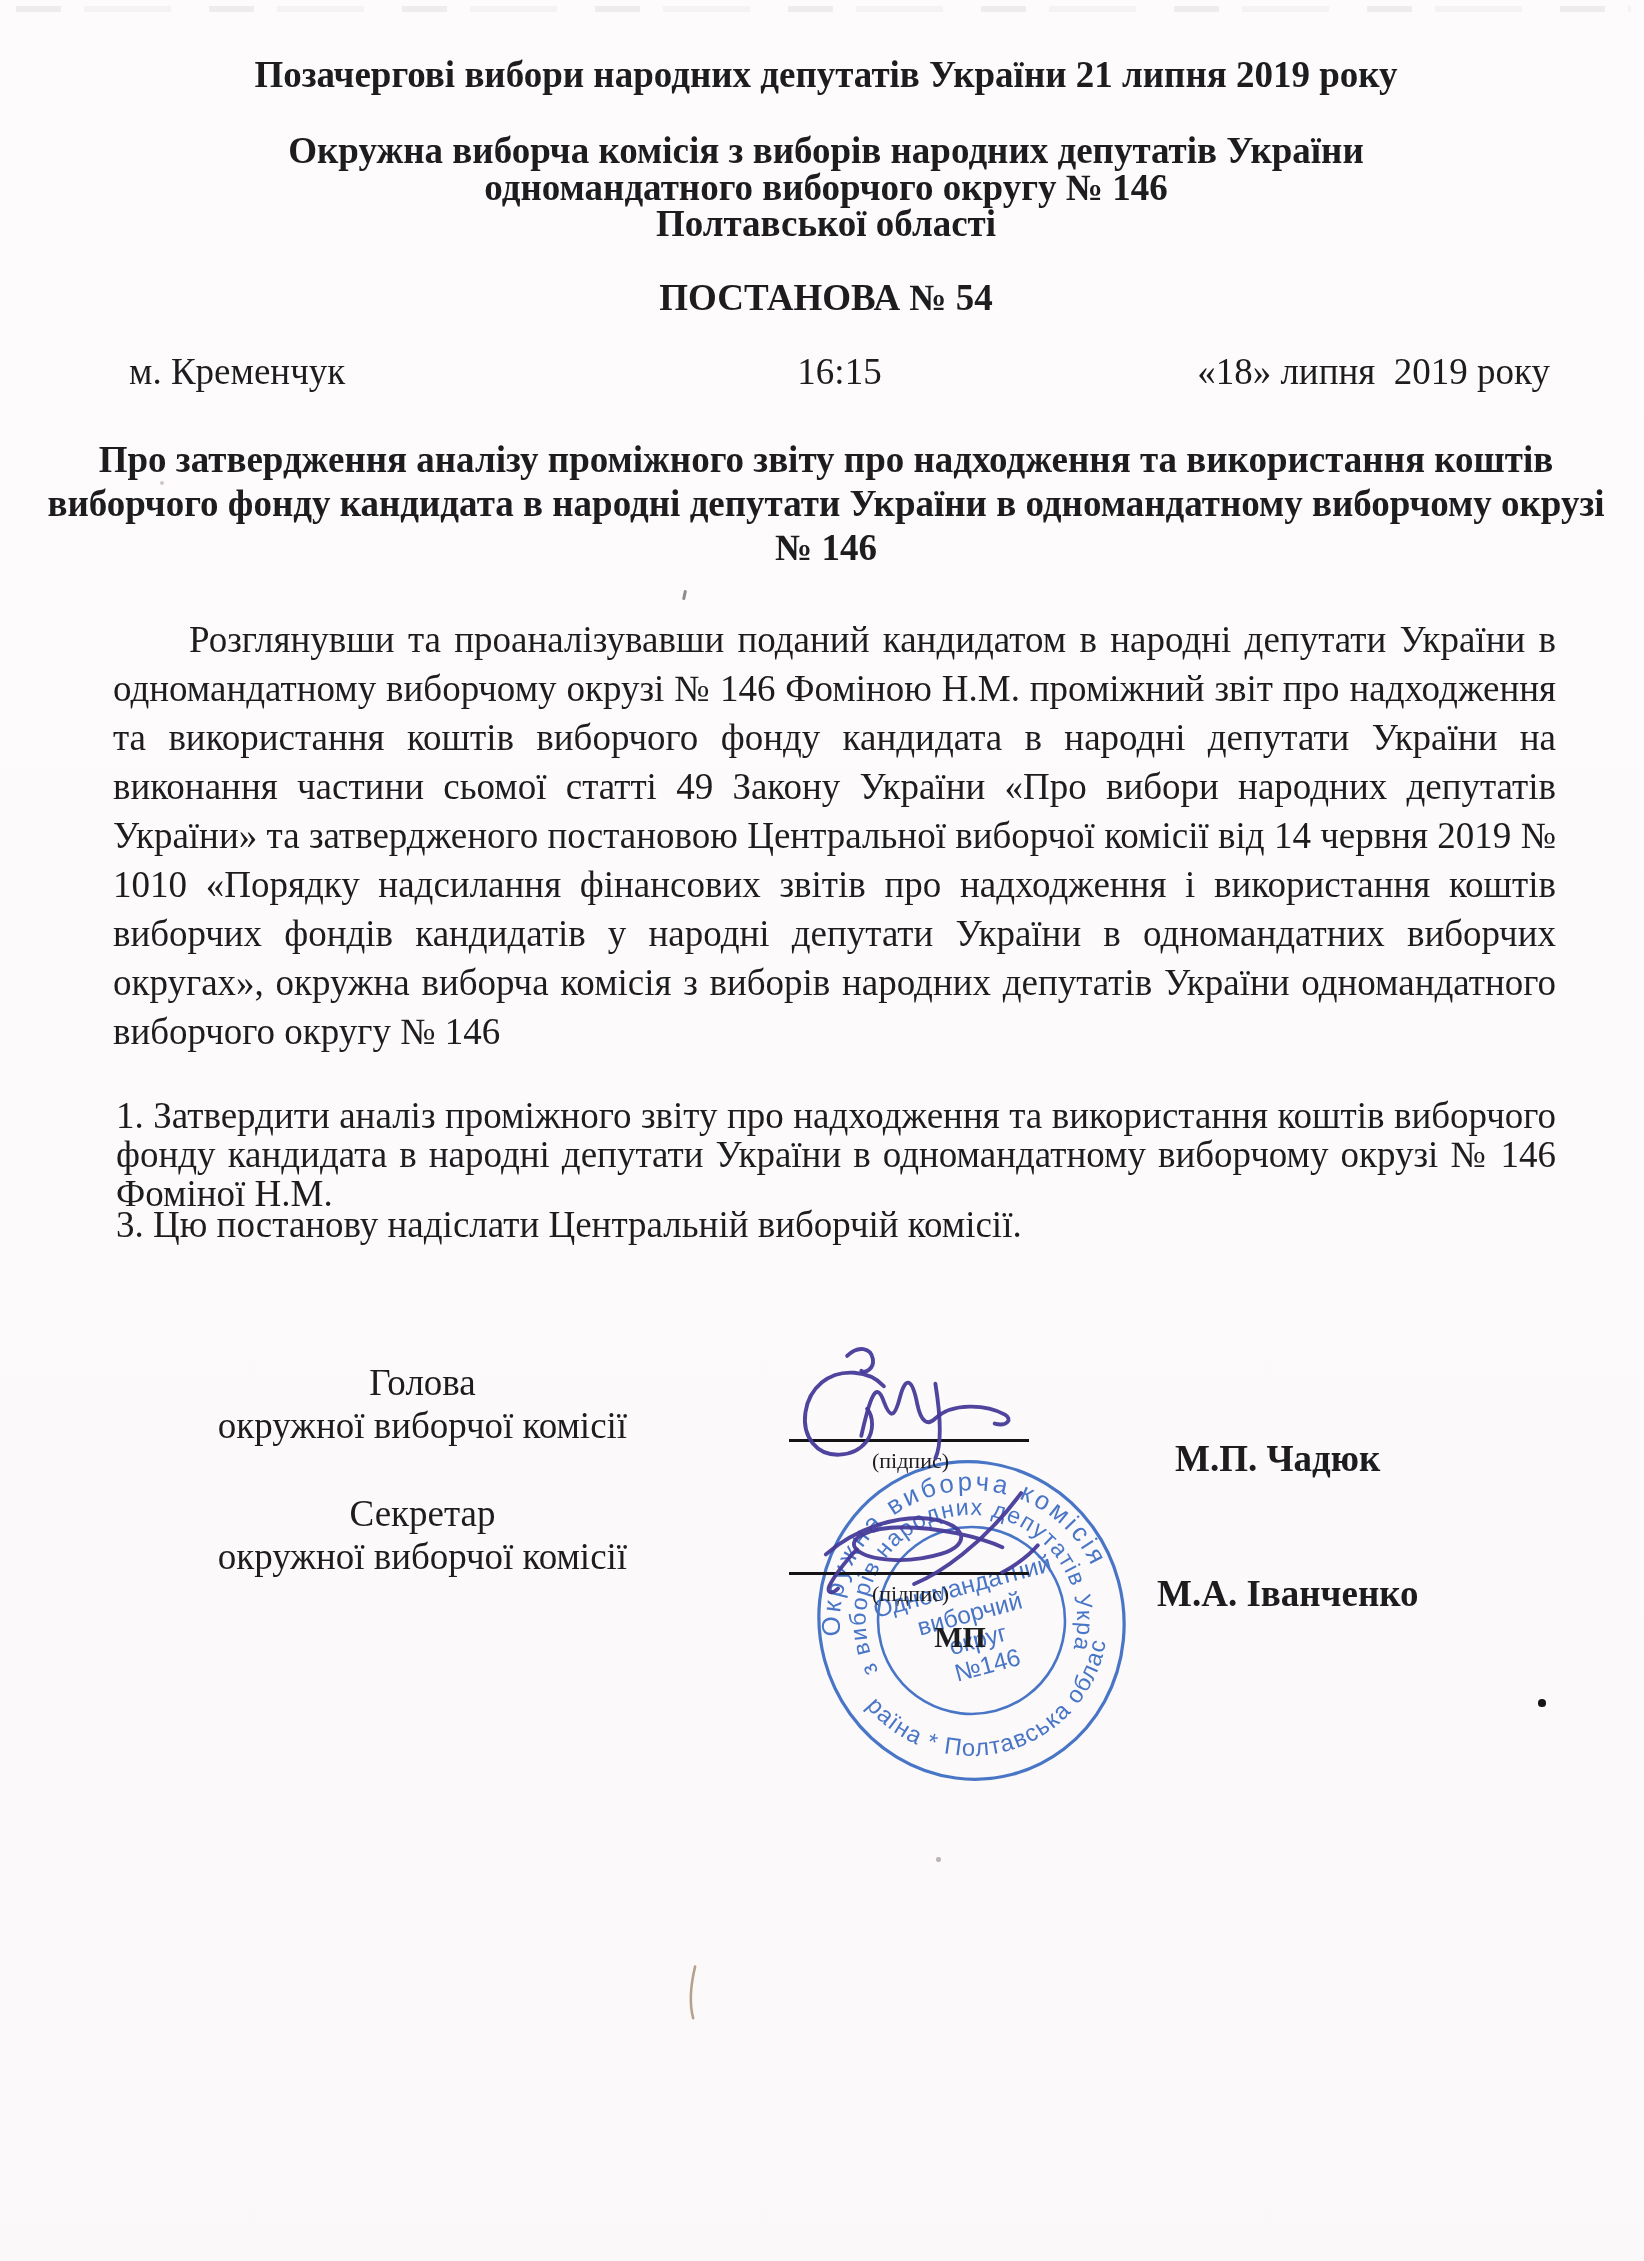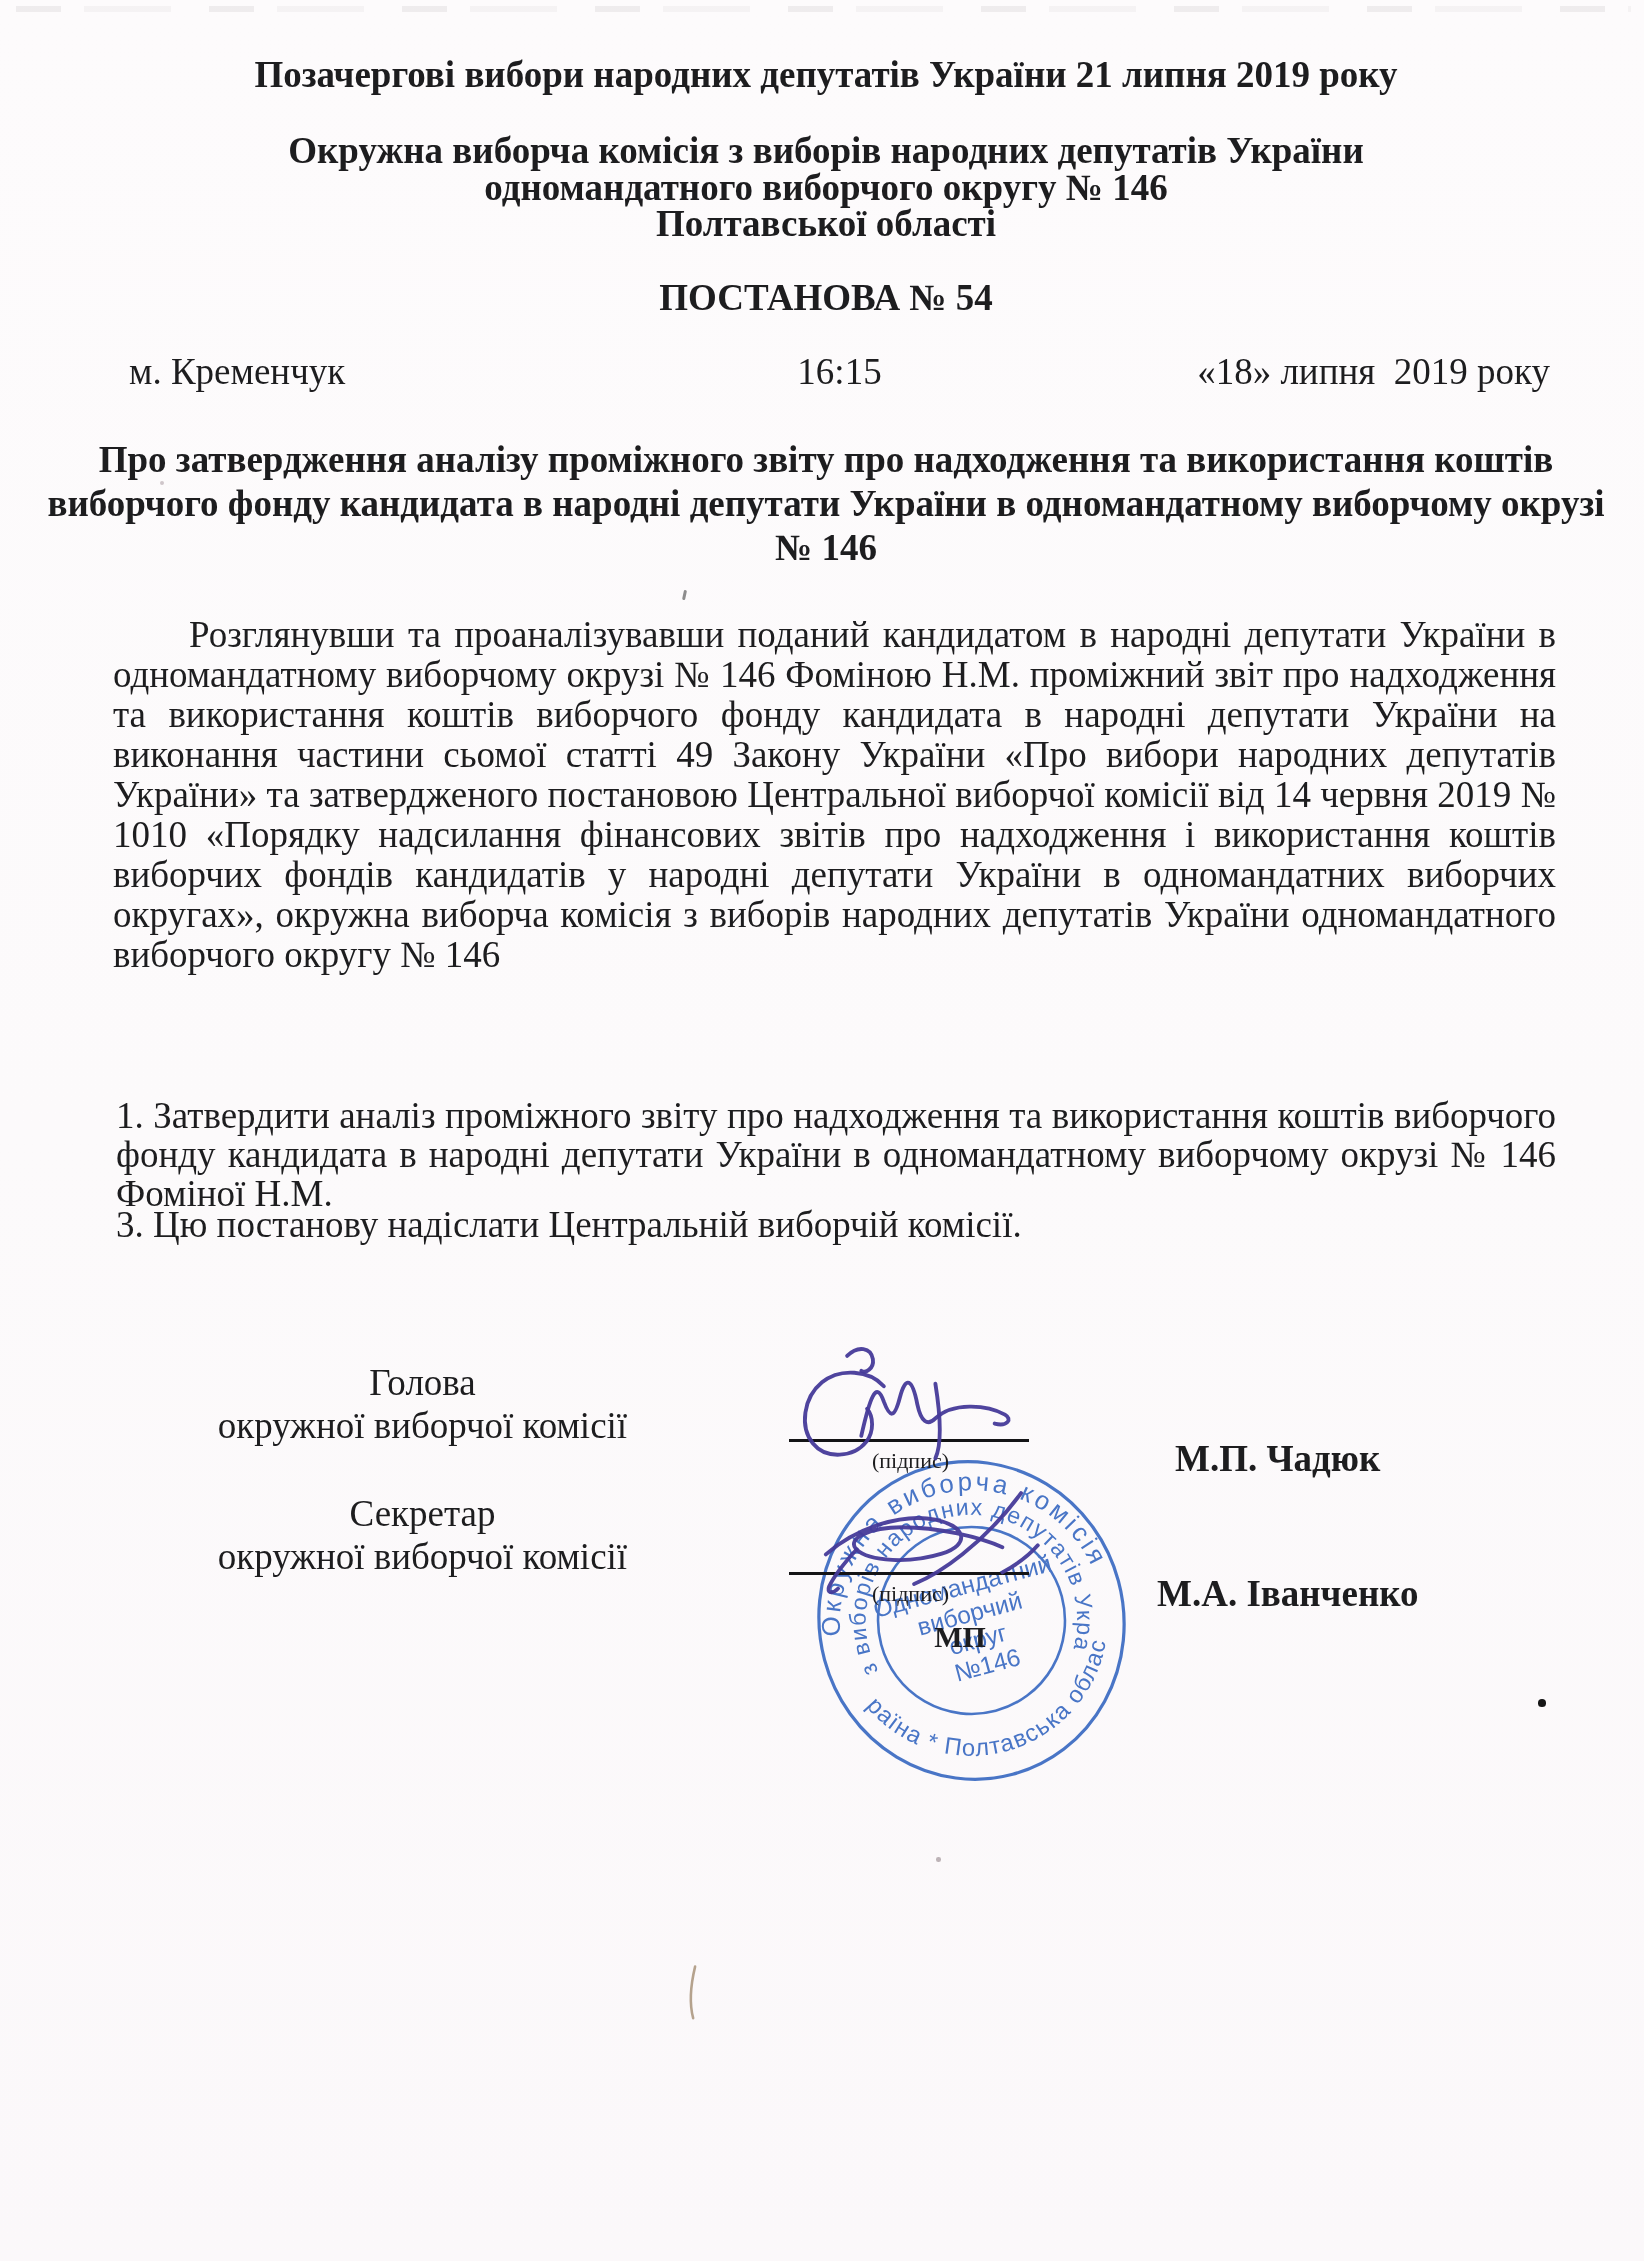--- a/index.html
+++ b/index.html
@@ -14,21 +14,21 @@
   }
   .abs{position:absolute;}
   .w100{left:4px;width:100%;}
   .ctr{text-align:center;}
   .b{font-weight:700;}
   .t58{font-size:37px;line-height:43px;}
   .t56{font-size:37px;line-height:43px;}
   .subject div{font-size:37px;line-height:44px;font-weight:700;text-align:center;}
   .para{
     left:113px;width:1443px;
-    font-size:37px;line-height:40px;
+    font-size:37px;line-height:49px;
     text-align:justify;text-justify:inter-word;
     text-indent:76px;
   }
   .item{
     left:116px;width:1440px;
     font-size:37px;line-height:39px;
     text-align:justify;
   }
   .meta-row{
     left:129px;width:1421px;

